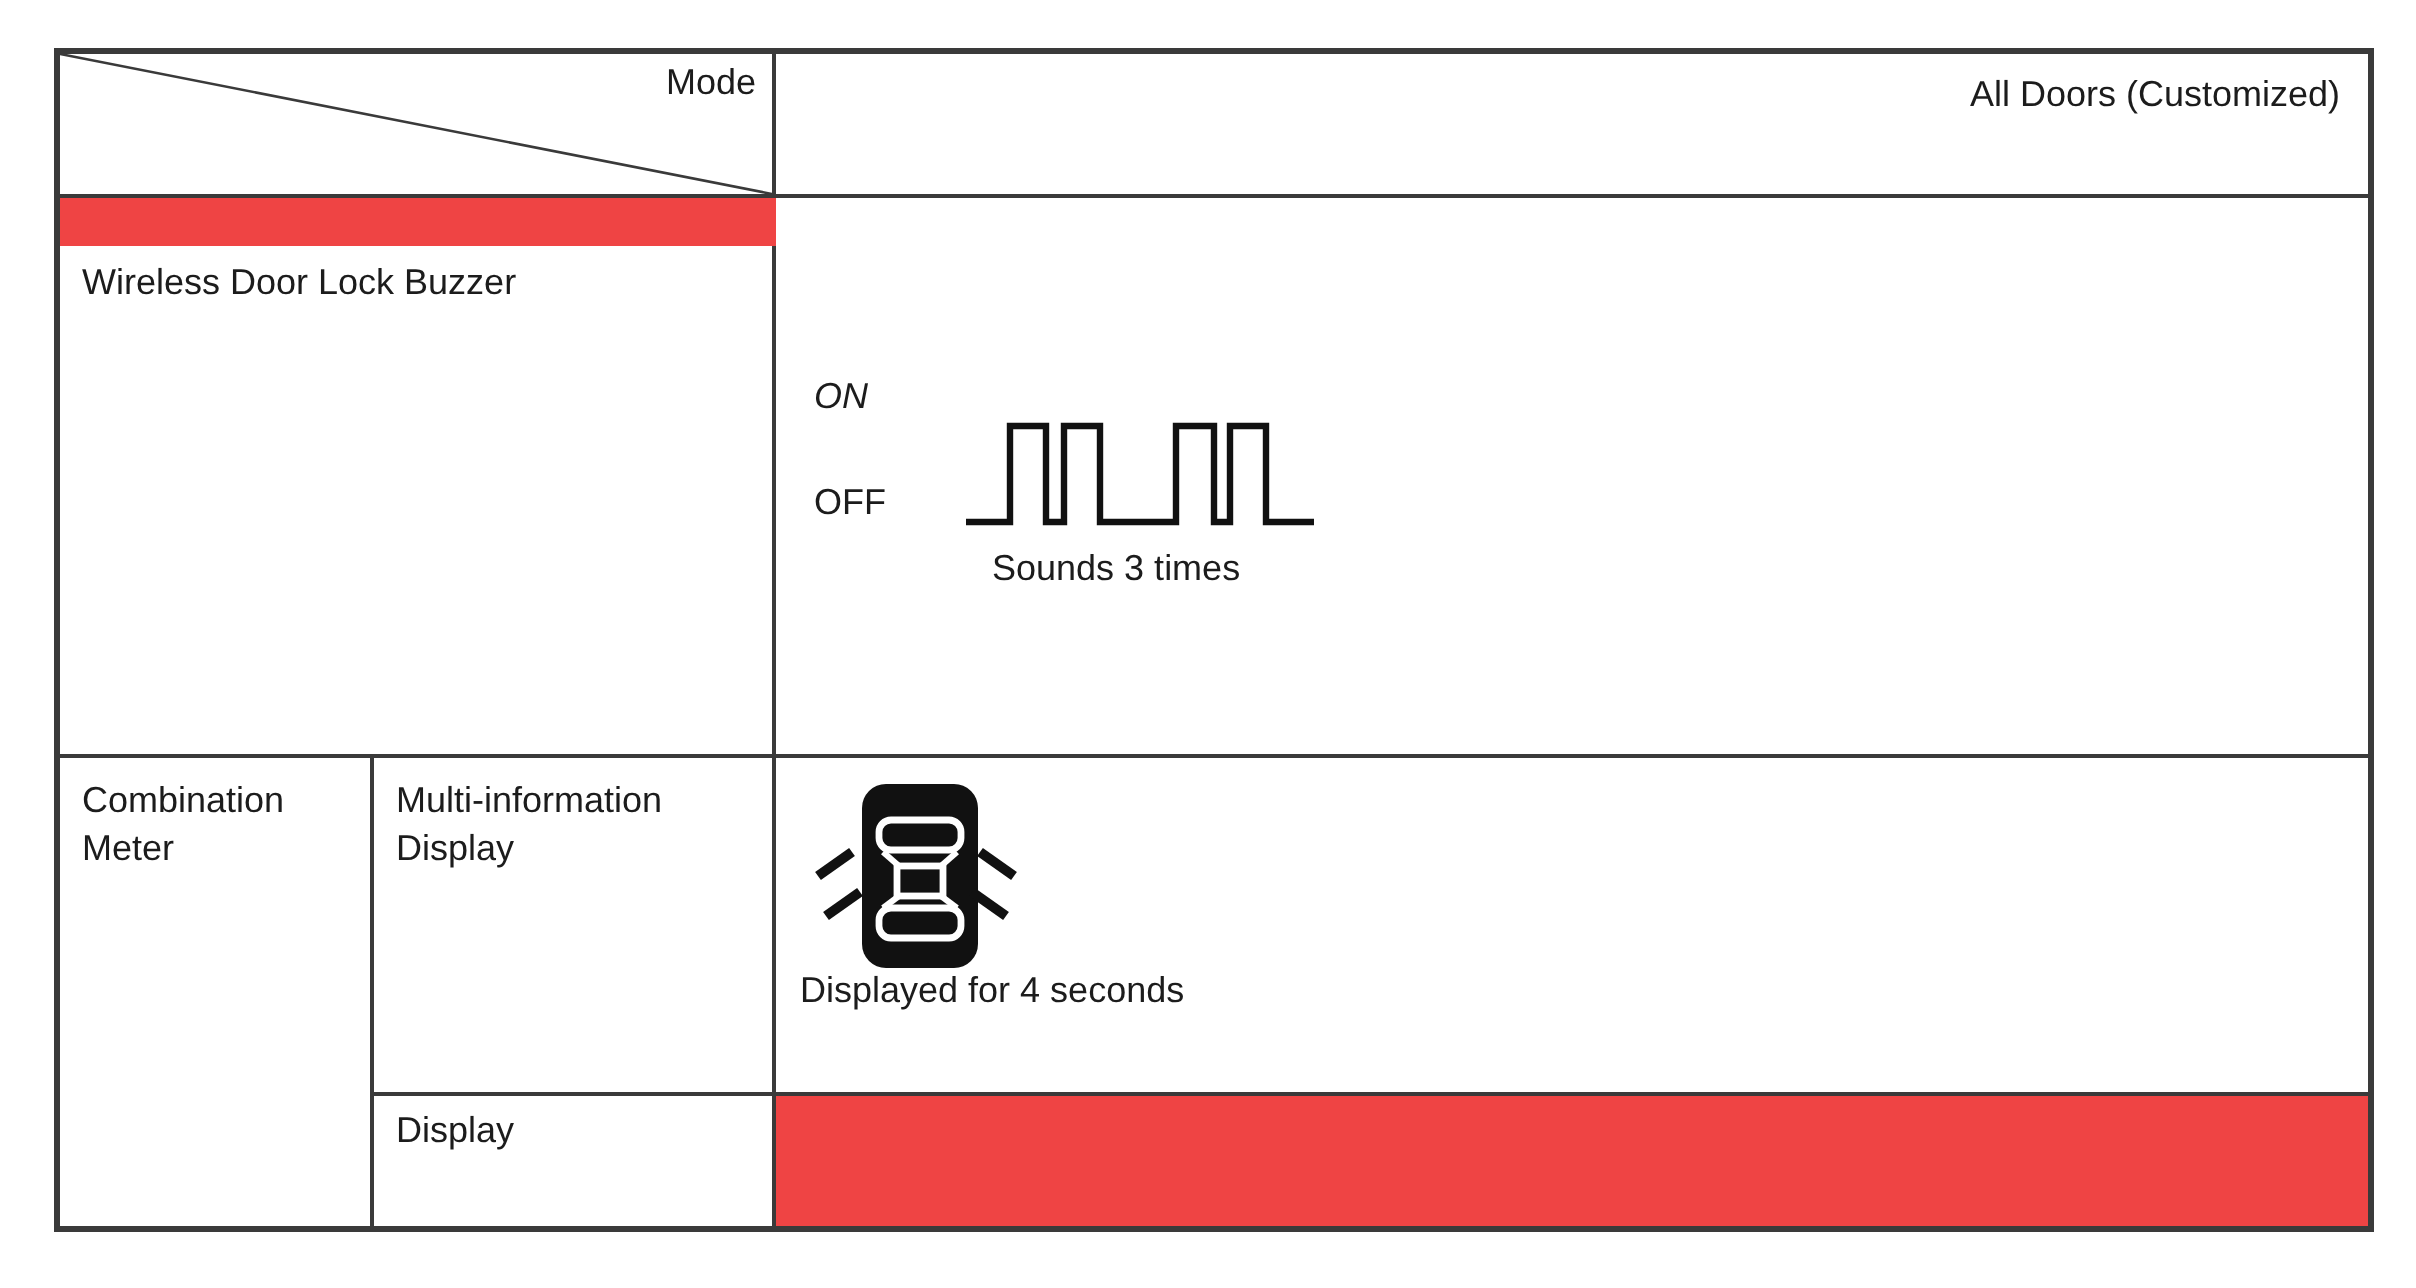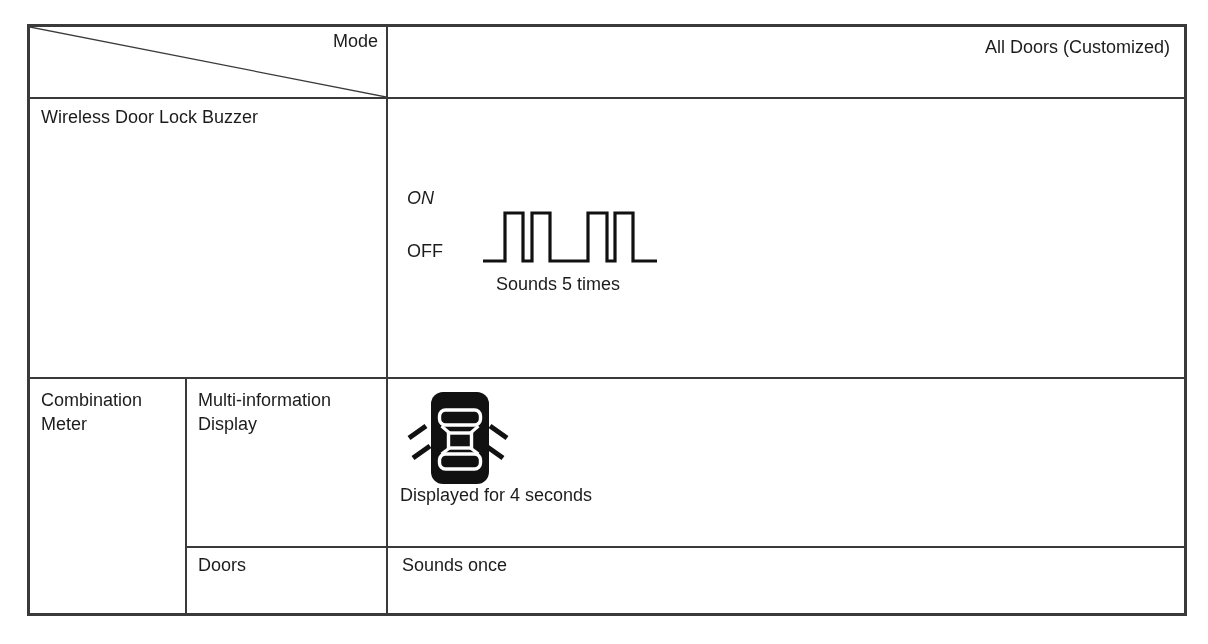--- a/index.html
+++ b/index.html
@@ -22,21 +22,21 @@
     grid-template-columns:157px 201px 1fr;
     grid-template-rows:72px 280px 169px 1fr;
   }
 
   .cell { position:relative; background:#ffffff; }
   .b-r { border-right:2px solid #3a3a3a; }
   .b-b { border-bottom:2px solid #3a3a3a; }
 
   .c-mode-header { grid-column:1 / 3; grid-row:1; }
   .c-mode-value  { grid-column:3; grid-row:1; padding:10px 14px;text-align:right; }
-  .c-wdlb        { grid-column:1 / 3; grid-row:2; padding:8px 11px; }
+  .c-wdlb        { grid-column:1 / 3; grid-row:2; padding:8px 11px;margin-top:24px; }
   .c-wave        { grid-column:3; grid-row:2; }
   .c-combo       { grid-column:1; grid-row:3 / 5; padding:9px 11px; }
   .c-mid         { grid-column:2; grid-row:3; padding:9px 11px; }
   .c-mid-value   { grid-column:3; grid-row:3; }
   .c-buzzer      { grid-column:2; grid-row:4; padding:7px 11px; }
   .c-buzzer-val  { grid-column:3; grid-row:4; padding:7px 14px; }
 
   .diag-svg { position:absolute; inset:0; width:100%; height:100%; display:block; }
   .mode-label {
     position:absolute; top:4px; right:6px;
@@ -74,21 +74,21 @@
   <div class="cell c-wdlb b-r b-b">
     <span>Wireless Door Lock Buzzer</span>
   </div>
 
   <div class="cell c-wave b-b">
     <span class="on-label">ON</span>
     <span class="off-label">OFF</span>
     <svg class="wave-svg" width="200" height="70" viewBox="0 0 200 70">
       <path d="M13,58 H35 V10 H53 V58 H62 V10 H80 V58 H118 V10 H137 V58 H145 V10 H163 V58 H187" fill="none" stroke="#111111" stroke-width="3.2" stroke-linejoin="miter"></path>
     </svg>
-    <span class="wave-caption">Sounds 5 times</span>
+    <span class="wave-caption">Sounds 3 times</span>
   </div>
 
   <div class="cell c-mid b-r b-b">
     <span class="label-2line">Multi-information Display</span>
   </div>
 
   <div class="cell c-combo b-r">
     <span class="label-2line">Combination Meter</span>
   </div>
 
@@ -111,20 +111,17 @@
       <line x1="4" y1="48" x2="21" y2="36" stroke="#111111" stroke-width="5"></line>
       <line x1="8" y1="68" x2="25" y2="56" stroke="#111111" stroke-width="5"></line>
 
       <line x1="85" y1="36" x2="102" y2="48" stroke="#111111" stroke-width="5"></line>
       <line x1="81" y1="56" x2="98" y2="68" stroke="#111111" stroke-width="5"></line>
     </svg>
     <span class="mid-caption">Displayed for 4 seconds</span>
   </div>
 
   <div class="cell c-buzzer b-r">
-    <span>Doors</span>
+    <span>Display</span>
   </div>
 
-  <div class="cell c-buzzer-val">
-    <span>Sounds once</span>
-  </div>
 
 </div>
 
 </body></html>

